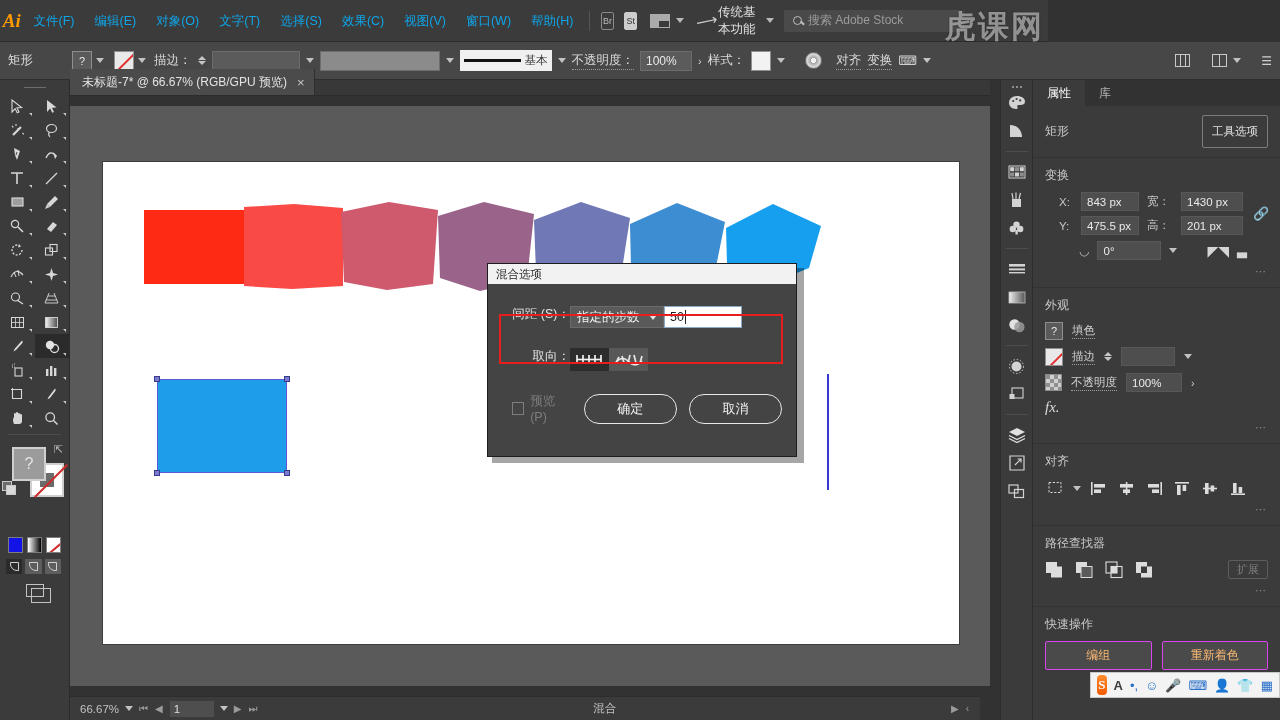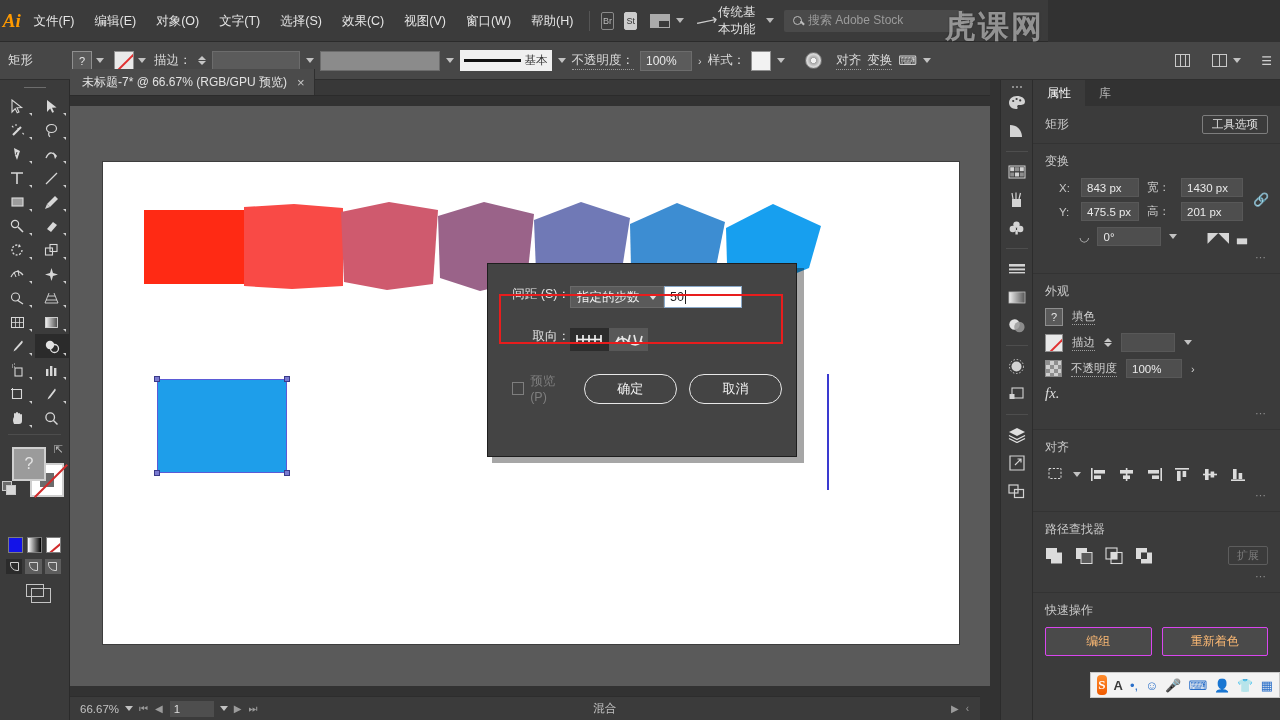--- a/index.html
+++ b/index.html
@@ -11,21 +11,21 @@
   }
   #app { position:relative; width:1280px; height:720px; background:#323232; }
 
   
   .menubar { position:absolute; left:0; top:0; width:1048px; height:42px;
              background:#3b3b3b; display:flex; align-items:center;
              border-bottom:1px solid #2b2b2b; }
   .ai-logo { width:42px; height:42px; display:flex; align-items:center; justify-content:center;
              color:#ff9a00; font-size:19px; font-weight:bold; font-style:italic;
              font-family:"Liberation Serif", serif; }
-  .menu-item { padding:0 10px; height:42px; line-height:42px; font-size:12.5px; color:#e5e5e5;
+  .menu-item { padding:0 10px; height:42px; line-height:42px; font-size:12.5px; color:#0ea5e9;
                white-space:nowrap; }
   .mb-sep { width:1px; height:20px; background:#555; margin:0 6px; }
   .app-chip { width:22px;height:18px;border:1px solid #8a8a8a;border-radius:2px;
               display:flex;align-items:center;justify-content:center;font-size:9px;color:#bbb;
               margin:0 5px; }
   .app-chip.light { background:#cdcdcd; color:#333; border-color:#cdcdcd; }
   .arrange-ic { width:20px;height:14px;border:1px solid #aaa;display:flex; margin-left:8px;}
   .arrange-ic i{display:block;border-right:1px solid #aaa;}
   .arrange-ic i:first-child{width:8px;background:#aaa;}
   .arrange-ic i:last-child{width:11px;border-right:none;background:linear-gradient(#aaa 50%,transparent 50%);}
@@ -166,21 +166,21 @@
   
   .props { position:absolute; right:0; top:80px; width:248px; height:640px; background:#3b3b3b;
            border-left:1px solid #2c2c2c; }
   .ptabs { display:flex; height:26px; background:#323232; }
   .ptab { padding:0 14px; height:26px; line-height:26px; font-size:12px; color:#b6b6b6; }
   .ptab.active { background:#3b3b3b; color:#fff; }
   .sec { padding:9px 12px; border-bottom:1px solid #333; }
   .sec-title { font-size:12px; color:#c9c9c9; margin-bottom:8px; }
   .rowflex { display:flex; align-items:center; gap:8px; }
   .btn-ghost { border:1px solid #7d7d7d; background:#3b3b3b; color:#e0e0e0; font-size:11.5px;
-               padding:1px 9px; border-radius:2px; }
+               padding:8px 9px; border-radius:2px; }
   .xformgrid { display:flex; align-items:center; gap:10px; }
   .refpt { width:26px;height:26px; display:grid; grid-template-columns:repeat(3,1fr);
            grid-template-rows:repeat(3,1fr); gap:2px; }
   .refpt i { background:#cfcfcf; display:block; }
   .refpt i.c { background:#8f8f8f; }
   .lbl { font-size:11.5px; color:#c6c6c6; width:14px; }
   .lbl.w { width:26px; }
   .inp { background:#4e4e4e; border:1px solid #585858; height:19px; padding:0 5px; font-size:11.5px;
          color:#eaeaea; display:flex; align-items:center; }
   .inp.sm { width:58px; }
@@ -855,20 +855,21 @@
       <div class="sec-title">快速操作</div>
       <div class="qa">
         <span class="btn">编组</span>
         <span class="btn">重新着色</span>
       </div>
     </div>
   </div>
 
   <div class="dlgshadow"></div>
   <div class="dialog">
+    <div class="dlg-title">混合选项</div>
     <div class="dlg-body">
       <div class="redbox"></div>
 
       <div class="dlg-row" style="padding-top:6px">
         <span class="dlg-lbl">间距 (S)：</span>
         <span class="dlg-select">
           <span>指定的步数</span>
           <span class="caret-b"></span>
         </span>
         <span class="dlg-input">

